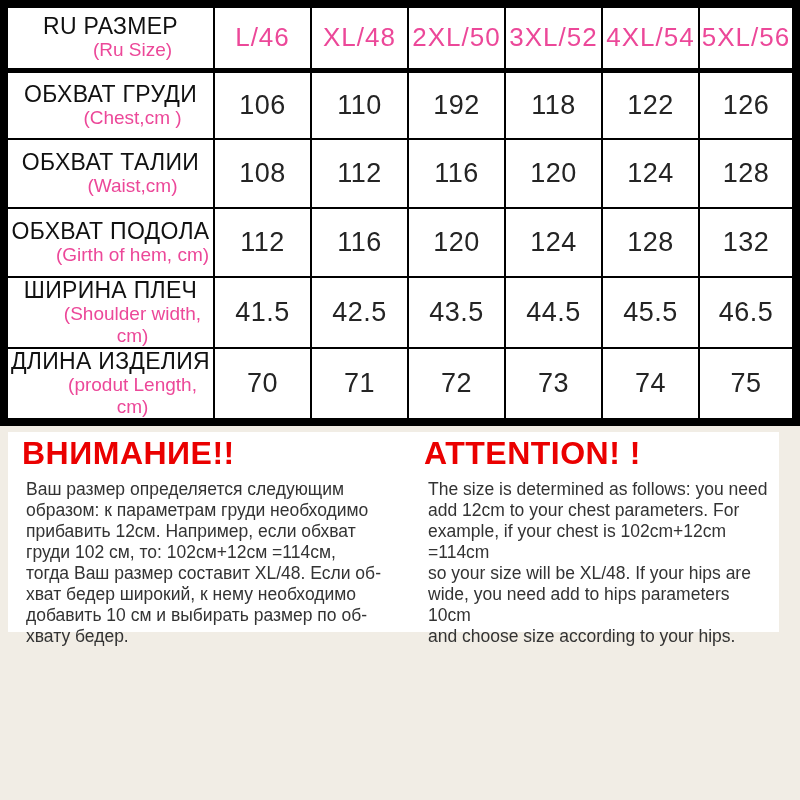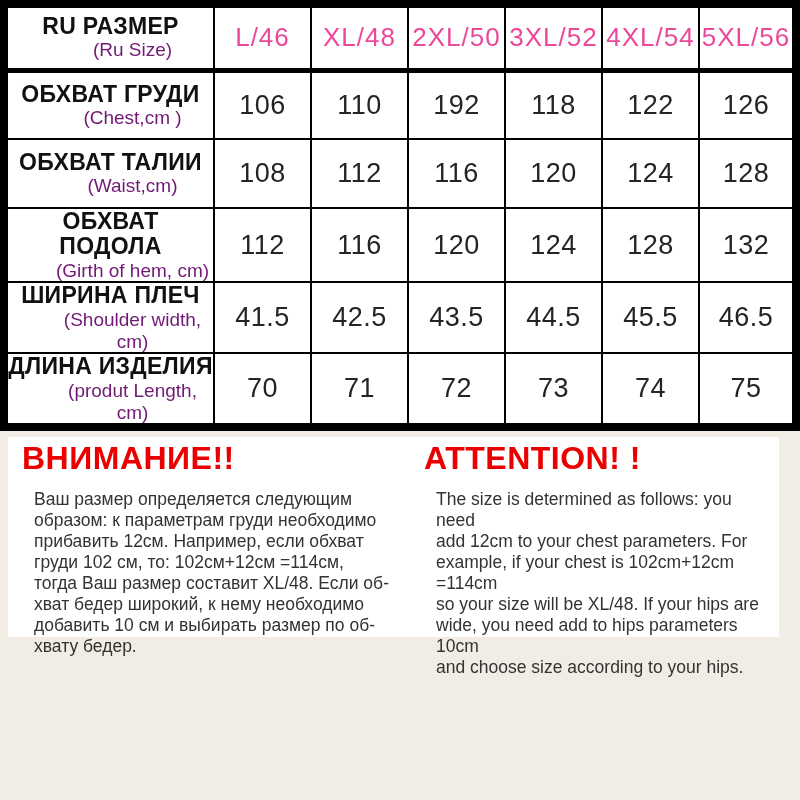--- a/index.html
+++ b/index.html
@@ -24,29 +24,29 @@
     border: 2px solid #000000;
     text-align: center;
     vertical-align: middle;
     padding: 0;
     background: #ffffff;
   }
   tr.header-row th { border-bottom: 5px solid #000000; }
   tr.header-row { height: 66px; }
   tr.data-row   { height: 69px; }
   .lbl-ru {
-    font-weight: bold;
+    font-weight: normal;
     font-size: 23px;
     color: #111111;
     line-height: 1.1;
     letter-spacing: 0.3px;
   }
   .lbl-en {
     font-size: 19px;
-    color: #701a75;
+    color: #ec4899;
     line-height: 1.15;
     font-weight: normal;
     padding-left: 44px;
   }
   .size-cell {
     font-size: 26px;
     font-weight: normal;
     color: #ec4899;
     letter-spacing: 1px;
   }
@@ -81,21 +81,21 @@
     font-weight: bold;
     font-size: 32px;
     letter-spacing: 0.5px;
     margin: 0 0 7px 0;
   }
   .note-body {
     font-size: 17.5px;
     line-height: 21px;
     color: #333333;
     white-space: pre-line;
-    margin: 12px;
+    margin: 4px;
   }
 </style>
 </head>
 <body>
 
 <table class="size-table">
   <colgroup>
     <col style="width: 210px;">
     <col>
       <col>

